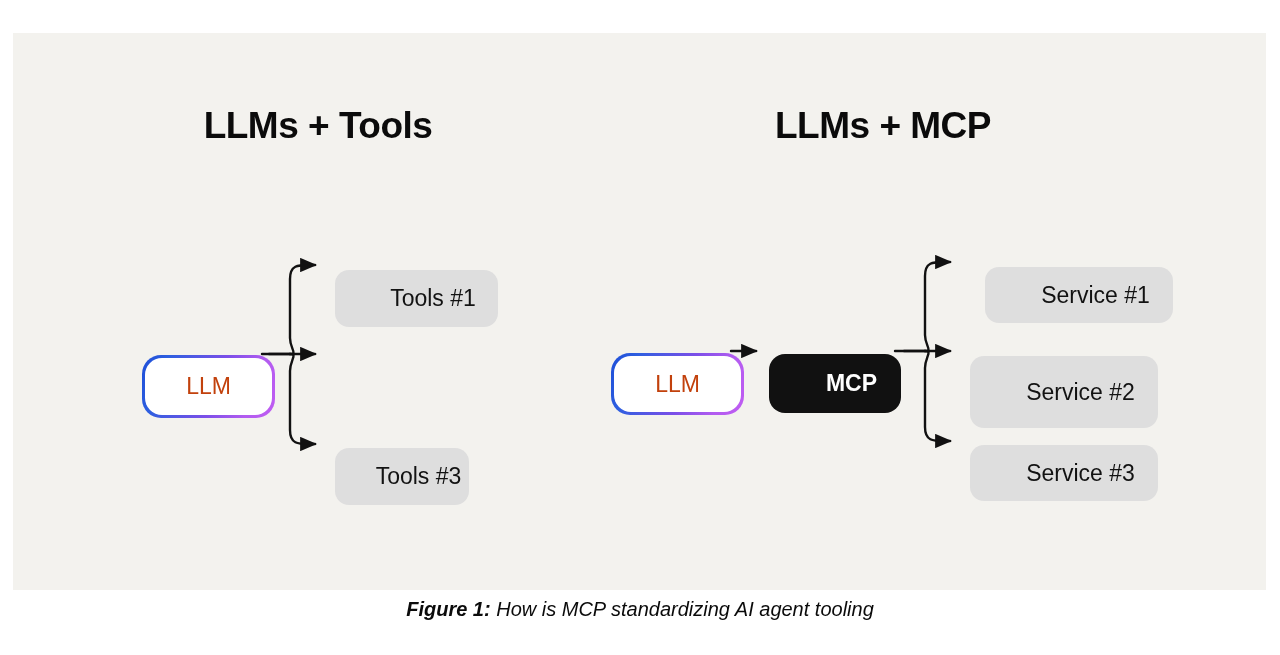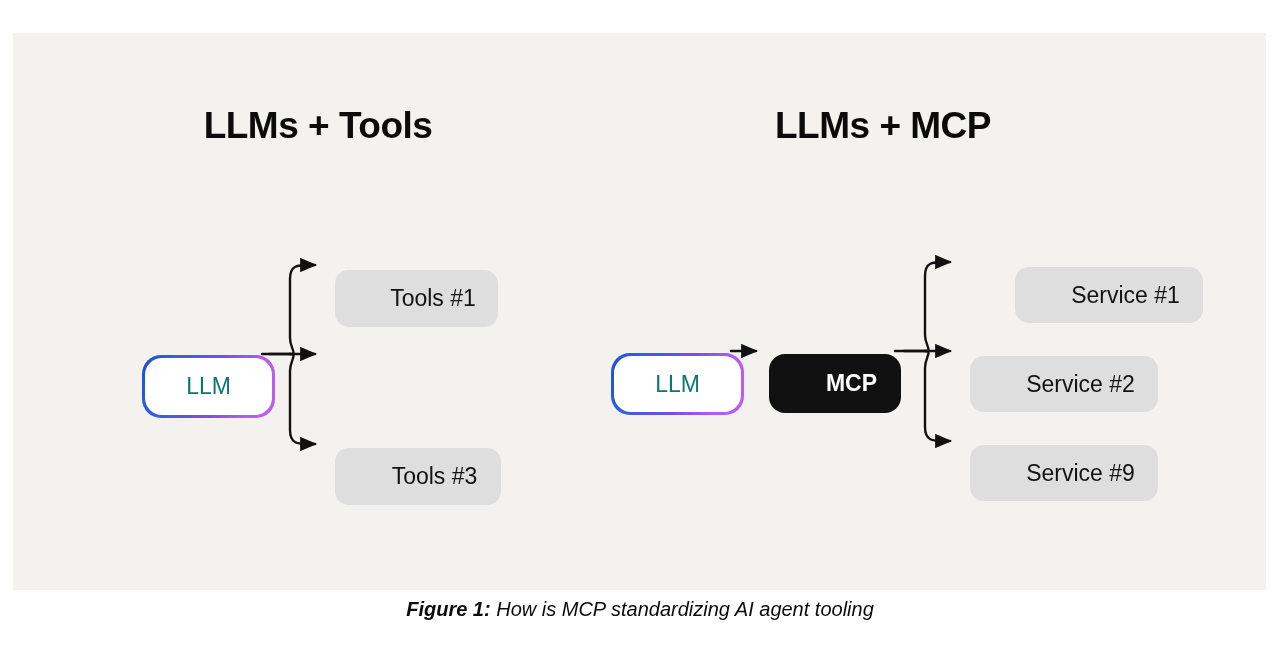--- a/index.html
+++ b/index.html
@@ -80,35 +80,35 @@
   }
   .node-llm > .llm-inner {
     width: 100%;
     height: 100%;
     background: #ffffff;
     border-radius: 17px;
     display: flex;
     align-items: center;
     justify-content: center;
     font-size: 23px;
-    color: #0f766e;
+    color: #c2410c;
     font-family: "Liberation Sans", sans-serif;
   }
 
   
   #llm-left       { left: 129px; top: 322px; width: 133px; height: 63px; }
   #tools-1        { left: 322px; top: 237px; width: 163px; height: 57px; }
   #tools-2        { left: 322px; top: 326px; width: 163px; height: 57px; }
-  #tools-3        { left: 322px; top: 415px; width: 166px; height: 57px; }
+  #tools-3        { left: 322px; top: 415px; width: 134px; height: 57px; }
 
   
   #llm-right      { left: 598px; top: 320px; width: 133px; height: 62px; }
   #mcp-box        { left: 756px; top: 321px; width: 132px; height: 59px; }
-  #service-1      { left: 1002px; top: 234px; width: 188px; height: 56px; }
-  #service-2      { left: 957px; top: 323px; width: 188px; height: 56px; }
+  #service-1      { left: 972px; top: 234px; width: 188px; height: 56px; }
+  #service-2      { left: 957px; top: 323px; width: 188px; height: 72px; }
   #service-3      { left: 957px; top: 412px; width: 188px; height: 56px; }
 
   
   .conn-svg {
     position: absolute;
     left: 0;
     top: 0;
     width: 1253px;
     height: 557px;
     pointer-events: none;
@@ -186,21 +186,21 @@
     <div class="node node-llm" id="llm-right">
       <div class="llm-inner">LLM</div>
     </div>
 
     <div class="node node-black" id="mcp-box">MCP</div>
 
     <div class="node node-gray" id="service-1">Service #1</div>
 
     <div class="node node-gray" id="service-2">Service #2</div>
 
-    <div class="node node-gray" id="service-3">Service #9</div>
+    <div class="node node-gray" id="service-3">Service #3</div>
 
   </div>
 
   <div id="caption">
     <span id="caption-label">Figure 1:</span><span id="caption-text"> How is MCP standardizing AI agent tooling</span>
   </div>
 
 </div>
 
 </body></html>

